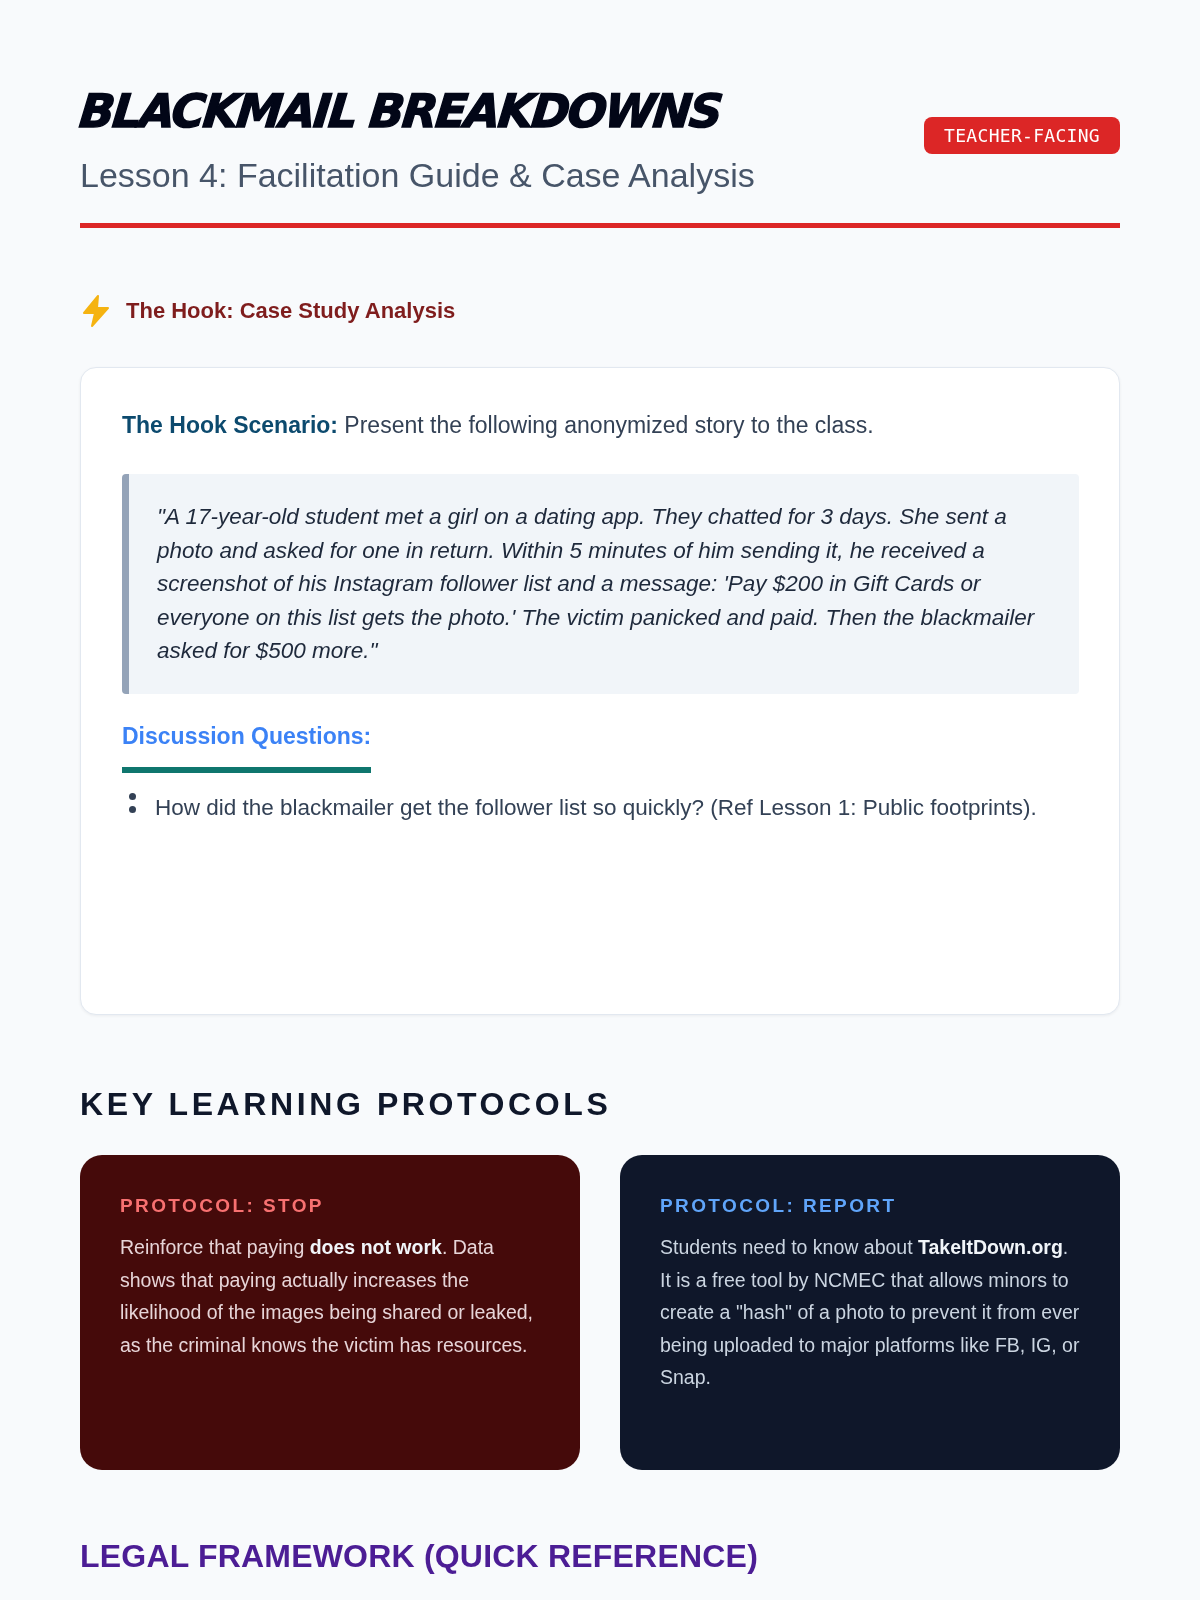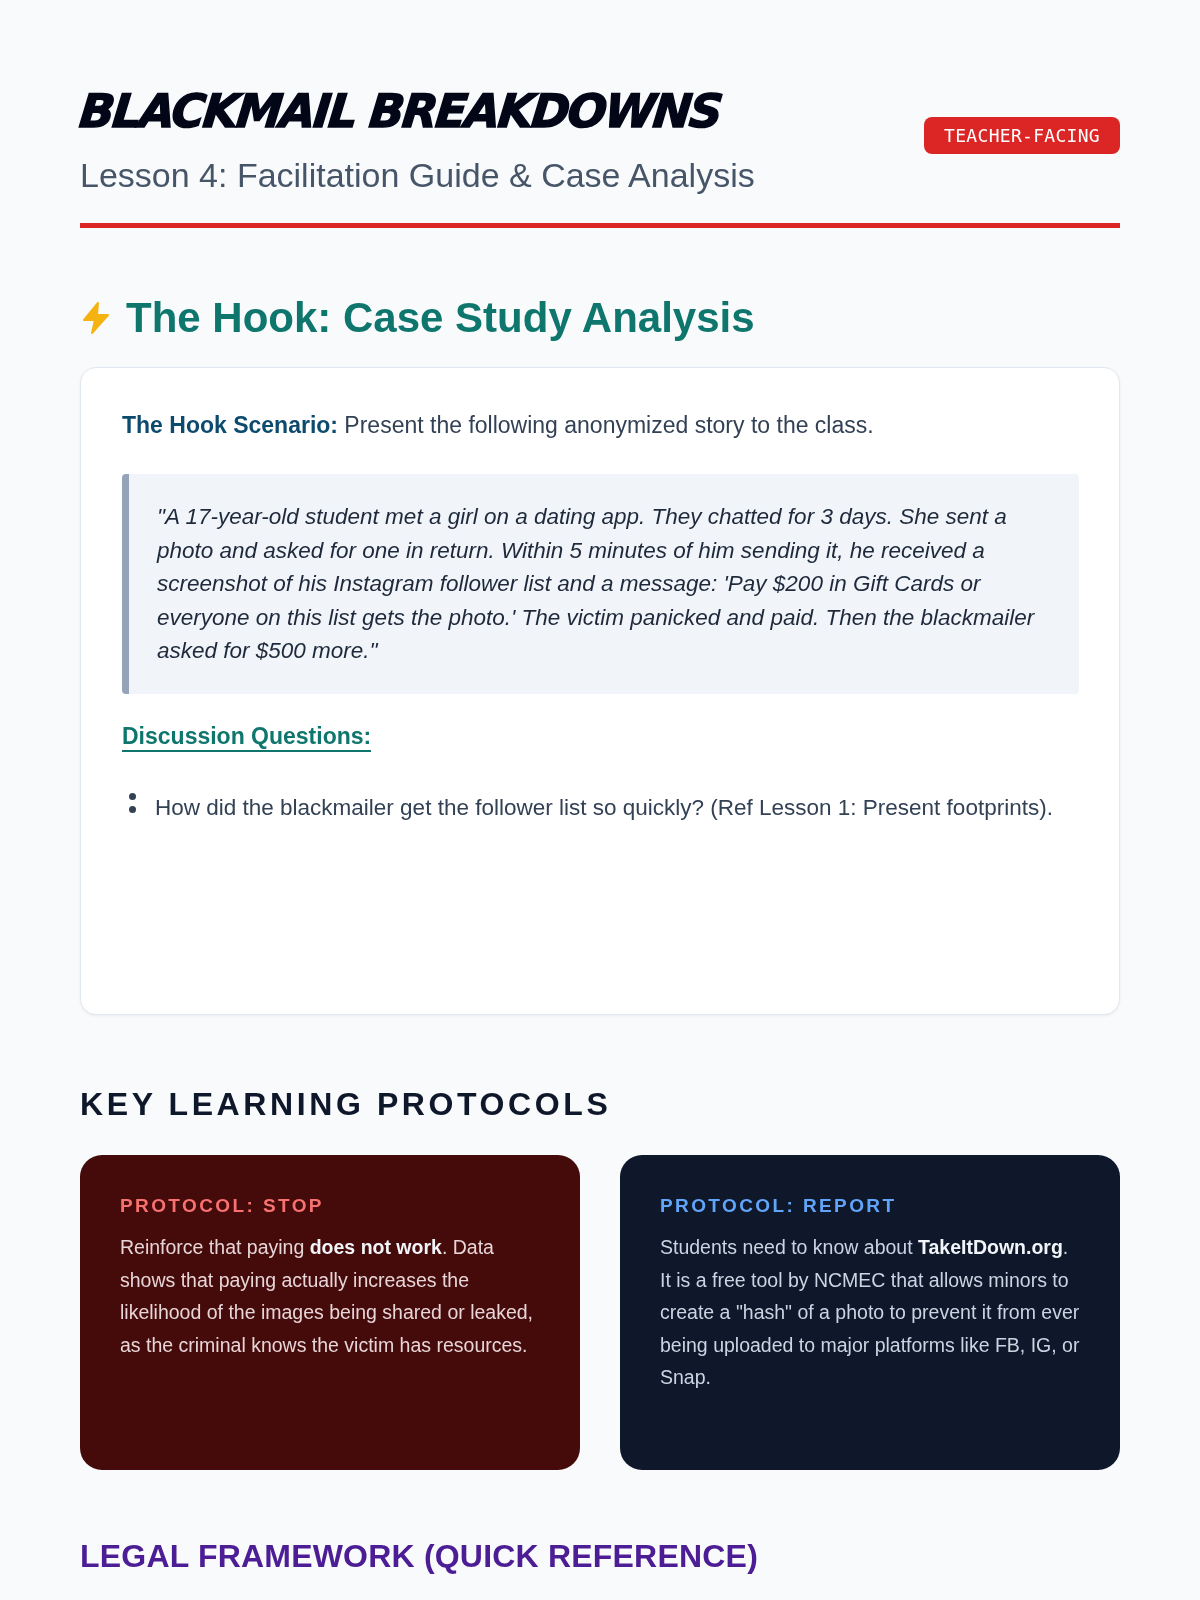--- a/index.html
+++ b/index.html
@@ -30,41 +30,41 @@
     position: absolute; right: 0; top: 37px;
     background: #dc2626; color: #fff;
     font-family: "DejaVu Sans Mono", "Liberation Mono", monospace;
     font-size: 18px; padding: 8px 20px; border-radius: 8px;
     letter-spacing: 0.3px;
   }
 
   
   .section-head { position: absolute; left: 80px; top: 294px; display: flex; align-items: center; gap: 14px; }
   .bolt-icon { width: 32px; height: 34px; display: inline-block; }
-  .section-head h2 { font-size: 42px; font-weight: 700; color: #0f766e; }
+  .section-head h2 { font-size: 22px; font-weight: 700; color: #7f1d1d; }
 
   
   .card {
     position: absolute; left: 80px; top: 367px; width: 1040px; height: 648px;
     background: #ffffff; border: 1px solid #e2e8f0; border-radius: 16px;
     box-shadow: 0 1px 3px rgba(15,23,42,0.06);
     padding: 0 40px;
   }
   .scenario { position: absolute; left: 41px; top: 44px; font-size: 23px; color: #334155; }
   .scenario b { color: #0c4a6e; font-weight: 700; }
   .quote {
     position: absolute; left: 41px; top: 106px; width: 957px; height: 220px;
     background: #f1f5f9; border-left: 7px solid #94a3b8; border-radius: 4px;
     padding: 26px 28px 0 28px;
     font-style: italic; font-size: 22.5px; line-height: 33.5px; color: #1e293b;
   }
   .dq-label {
     position: absolute; left: 41px; top: 355px;
-    font-size: 23px; font-weight: 700; color: #0f766e;
-    border-bottom: 2px solid #0f766e; padding-bottom: 0;
+    font-size: 23px; font-weight: 700; color: #3b82f6;
+    border-bottom: 6px solid #0f766e; padding-bottom: 17px;
   }
   .questions { position: absolute; left: 41px; top: 410px; width: 960px; list-style: none; }
   .questions li {
     position: relative; padding-left: 33px; font-size: 22.5px; line-height: 33.5px;
     color: #334155; margin-bottom: 13px;
   }
   .questions li .dot {
     position: absolute; left: 7px; top: 15px; width: 7px; height: 7px; border-radius: 50%; background: #334155;
   }
 
@@ -113,21 +113,21 @@
 
   <section class="card">
     <p class="scenario"><b>The Hook Scenario:</b><span> Present the following anonymized story to the class.</span></p>
 
     <blockquote class="quote">"A 17-year-old student met a girl on a dating app. They chatted for 3 days. She sent a photo and asked for one in return. Within 5 minutes of him sending it, he received a screenshot of his Instagram follower list and a message: 'Pay $200 in Gift Cards or everyone on this list gets the photo.' The victim panicked and paid. Then the blackmailer asked for $500 more."</blockquote>
 
     <div class="dq-label">Discussion Questions:</div>
 
     <ul class="questions">
       <li><span class="dot"></span></li>
-      <li><span class="dot"></span><span>How did the blackmailer get the follower list so quickly? (Ref Lesson 1: Present footprints).</span></li>
+      <li><span class="dot"></span><span>How did the blackmailer get the follower list so quickly? (Ref Lesson 1: Public footprints).</span></li>
     </ul>
   </section>
 
   <h2 class="klp-head">KEY LEARNING PROTOCOLS</h2>
 
   <div class="proto report">
     <div class="ptitle">PROTOCOL: REPORT</div>
     <p class="pbody"><span>Students need to know about </span><b>TakeItDown.org</b><span>. It is a free tool by NCMEC that allows minors to create a "hash" of a photo to prevent it from ever being uploaded to major platforms like FB, IG, or Snap.</span></p>
   </div>
 

